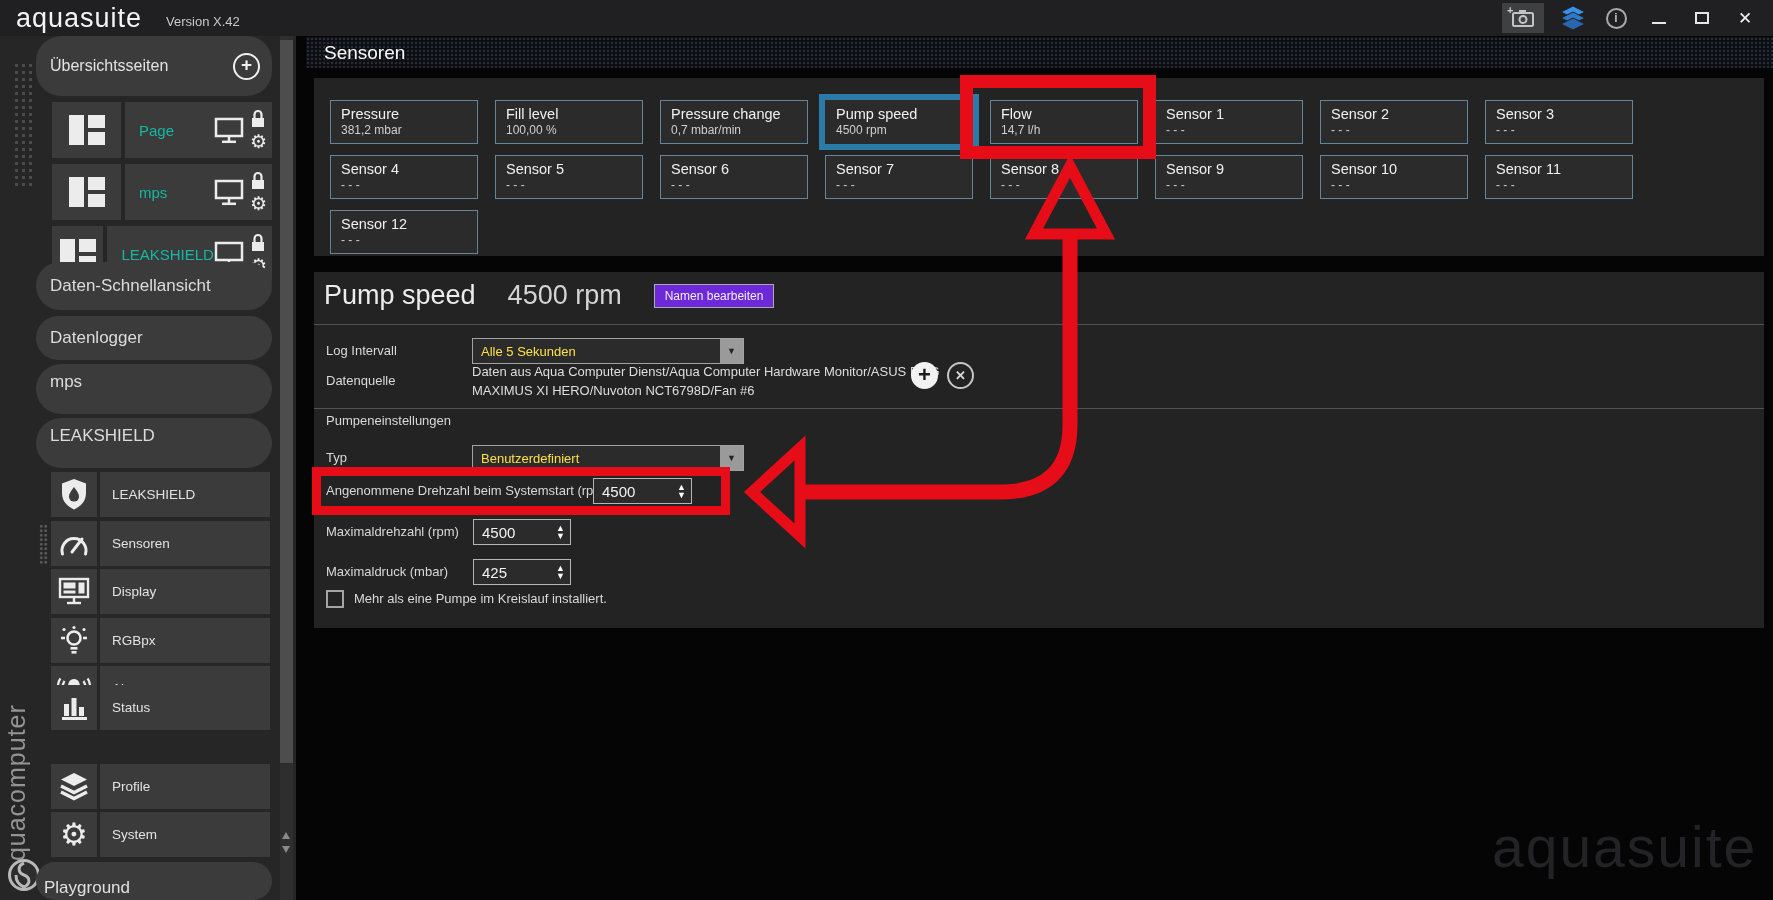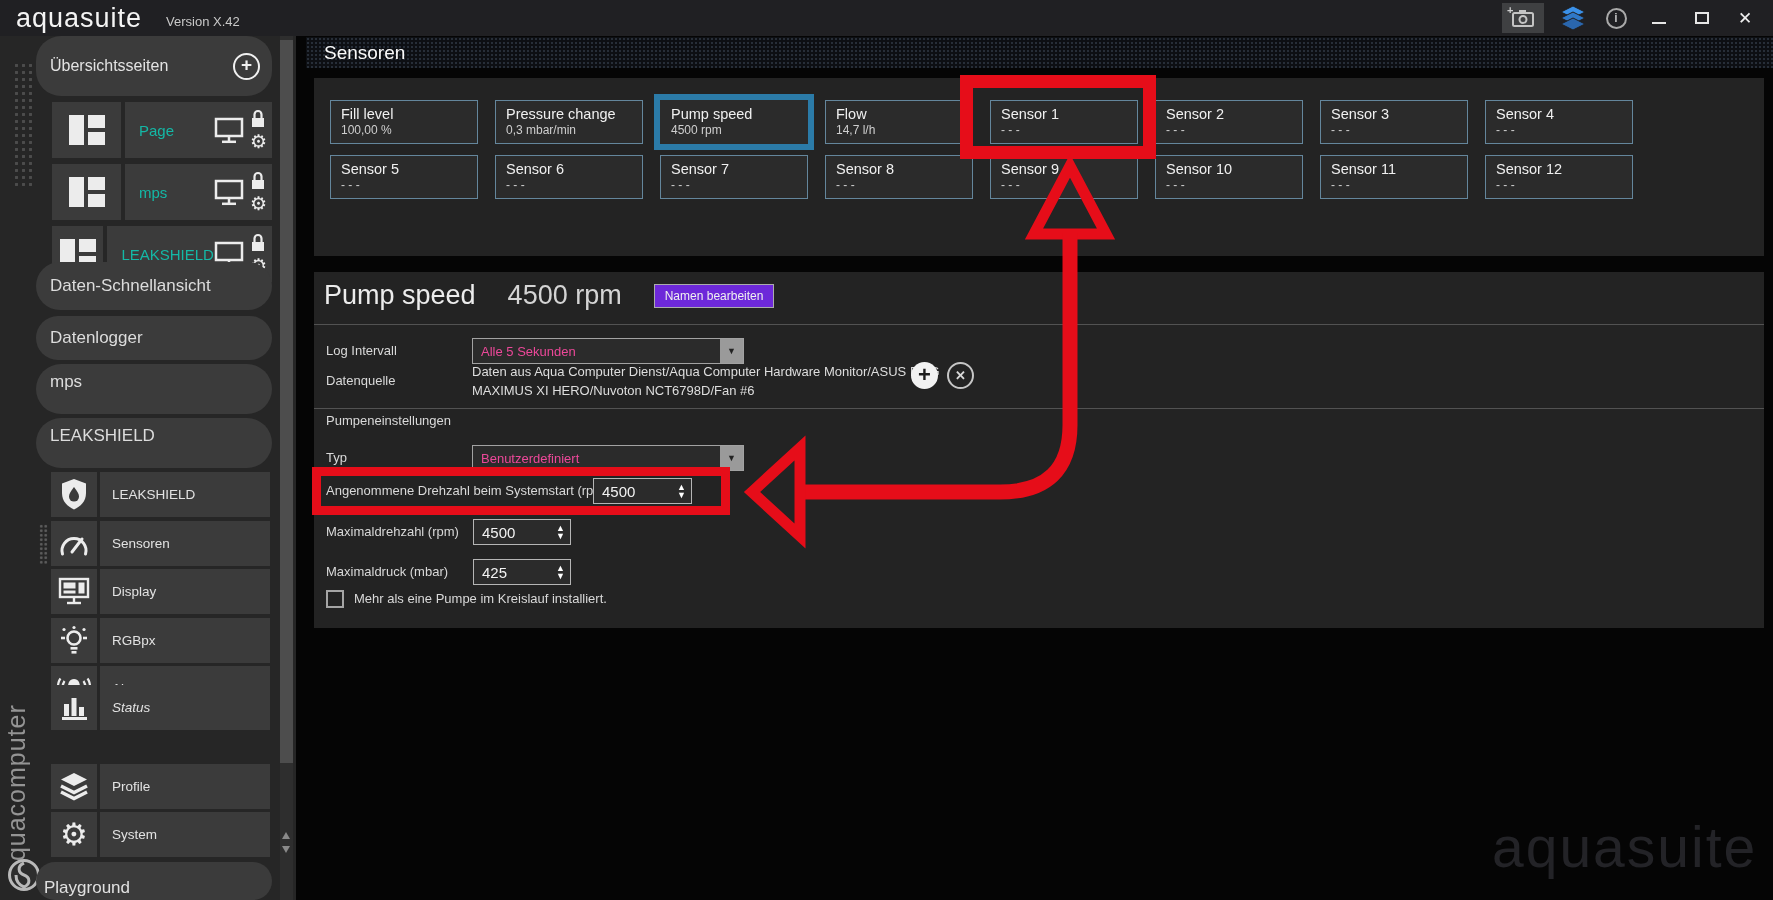--- a/index.html
+++ b/index.html
@@ -83,21 +83,21 @@
 
   .detailpanel{ position:absolute; left:18px; top:236px; width:1450px; height:356px; background:var(--panelbg); }
   .dp-header{ position:absolute; left:10px; top:8px; display:flex; align-items:center; }
   .dp-title{ font-size:27px; font-weight:300; color:#ececec; }
   .dp-value{ font-size:27px; font-weight:300; color:#d4d4d4; margin-left:32px; }
   .btn{ background:#6d28d9; border:1px solid #ababab; color:#f0f0f0; font-size:12px;
     font-family:Liberation Sans, sans-serif; padding:4px 10px; margin-left:32px; }
   .hline{ position:absolute; left:0; width:1450px; height:1px; background:#525252; }
   .flabel{ position:absolute; left:12px; font-size:13px; color:#d9d9d9; line-height:26px; }
   .dropdown{ position:absolute; height:26px; background:var(--inputbg); border:1px solid #a2a2a2; display:flex; align-items:stretch; }
-  .dd-text{ flex:1; font-size:13px; color:#ec4899; padding-left:8px; display:flex; align-items:center; }
+  .dd-text{ flex:1; font-size:13px; color:#fde047; padding-left:8px; display:flex; align-items:center; }
   .dd-btn{ width:23px; background:#9a9a9a; color:#222; font-size:9px; display:flex; align-items:center; justify-content:center; }
   .dstext{ position:absolute; font-size:13px; color:#dedede; line-height:19px; }
   .roundbtn{ position:absolute; width:27px; height:27px; border-radius:50%; display:flex; align-items:center; justify-content:center; }
   .rb-plus{ background:#f2f2f2; color:#1c1c1c; font-size:22px; font-weight:bold; line-height:0; padding-bottom:2px;}
   .rb-x{ border:2px solid #c6c6c6; color:#d9d9d9; font-size:13px; font-weight:bold; }
   .spinner{ position:absolute; height:26px; background:var(--inputbg); border:1px solid #b5b5b5; display:flex; align-items:center; }
   .sp-val{ flex:1; font-size:15px; color:#f2f2f2; padding-left:8px; }
   .sp-arrows{ display:flex; flex-direction:column; justify-content:center; margin-right:5px; color:#fff; font-size:9px; line-height:8px; text-align:center;}
   .checkbox{ position:absolute; width:18px; height:18px; border:2px solid #a5a5a5; background:transparent; }
   .watermark{ position:absolute; left:1196px; top:778px; font-size:57px; font-weight:300;
@@ -318,21 +318,21 @@
               <path d="M8.5 8 C6 11.5 6 18 8.5 21.5" fill="none" stroke="#ececec" stroke-width="2.2"></path>
               <path d="M27.5 8 C30 11.5 30 18 27.5 21.5" fill="none" stroke="#ececec" stroke-width="2.2"></path>
               <path d="M4.5 5.5 C1 10 1 20 4.5 24.5" fill="none" stroke="#ececec" stroke-width="2.2"></path>
               <path d="M31.5 5.5 C35 10 35 20 31.5 24.5" fill="none" stroke="#ececec" stroke-width="2.2"></path>
             </svg>
           </div>
      <div class="sub-label">
             <span class="txt">Alarme</span>
           </div>
    </div>
-   <div class="srow subrow" style="top:649px; background:transparent;font-style:italic;">
+   <div class="srow subrow" style="top:649px; background:transparent;">
      <div class="sub-icon">
             <svg width="34" height="31" viewBox="0 0 34 31">
               <rect class="st" x="5" y="25" width="25" height="3"></rect>
               <rect class="st" x="7" y="12" width="5" height="12"></rect>
               <rect class="st" x="14.5" y="6" width="5" height="18"></rect>
               <rect class="st" x="22" y="15" width="5" height="9"></rect>
             </svg>
           </div>
      <div class="sub-label">
             <span class="txt">Status</span>
@@ -372,26 +372,30 @@
 </aside>
 
 <main class="main">
   <div class="pagetitlebar">
     <span class="t">Sensoren</span>
   </div>
 
   <section class="tilespanel">
     <div class="tilegrid" id="tilegrid">
         <div class="tile">
+     <div class="tn">Pressure</div>
+     <div class="tv">381,2 mbar</div>
+   </div>
+        <div class="tile">
      <div class="tn">Fill level</div>
      <div class="tv">100,00 %</div>
    </div>
         <div class="tile">
      <div class="tn">Pressure change</div>
-     <div class="tv">0,3 mbar/min</div>
+     <div class="tv">0,7 mbar/min</div>
    </div>
         <div class="tile selected">
      <div class="tn">Pump speed</div>
      <div class="tv">4500 rpm</div>
    </div>
         <div class="tile">
      <div class="tn">Flow</div>
      <div class="tv">14,7 l/h</div>
    </div>
         <div class="tile">

